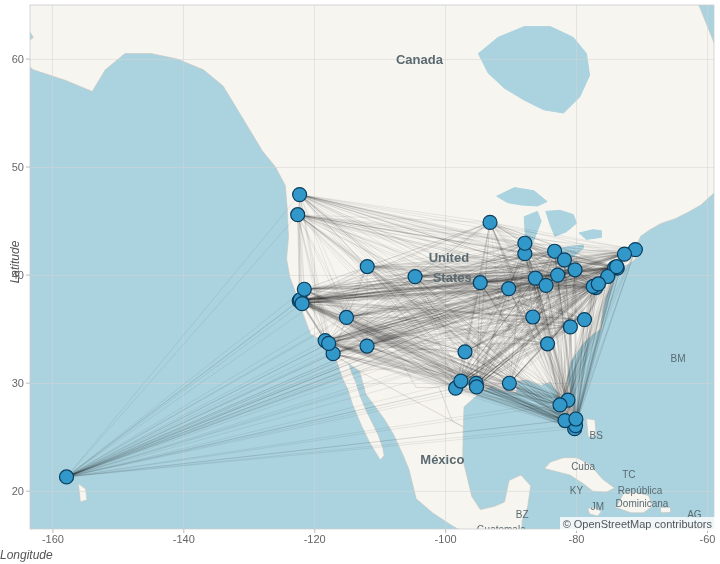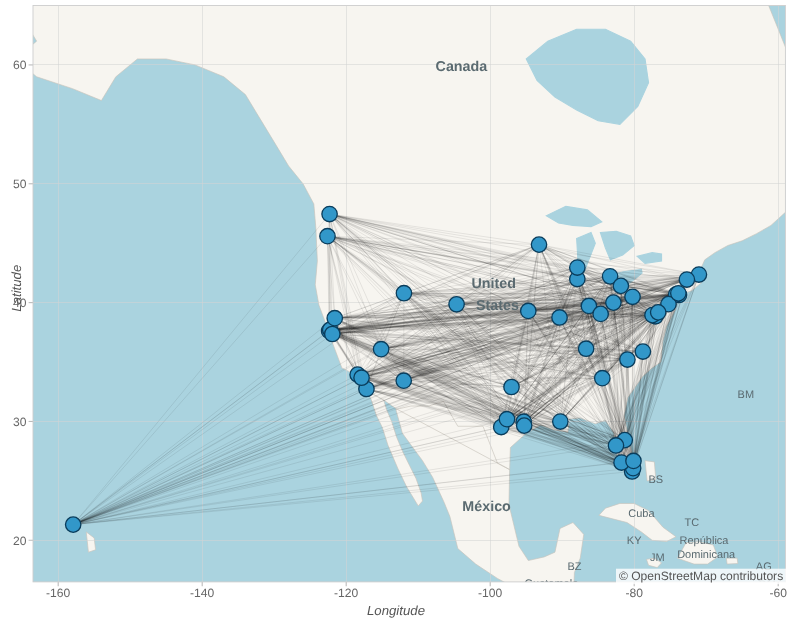--- a/index.html
+++ b/index.html
@@ -24,21 +24,21 @@
     transform: rotate(-90deg);
     transform-origin: center;
     font-size: 12px;
     font-style: italic;
     color: #555;
   }
   .x-title {
     position: absolute;
     left: 0;
     width: 720px;
-    text-align: center;
+    text-align: left;
     bottom: 2px;
     font-size: 12px;
     font-style: italic;
     color: #555;
   }
   .tick-label {
     font-size: 11px;
     fill: #666;
   }
   .attribution {

